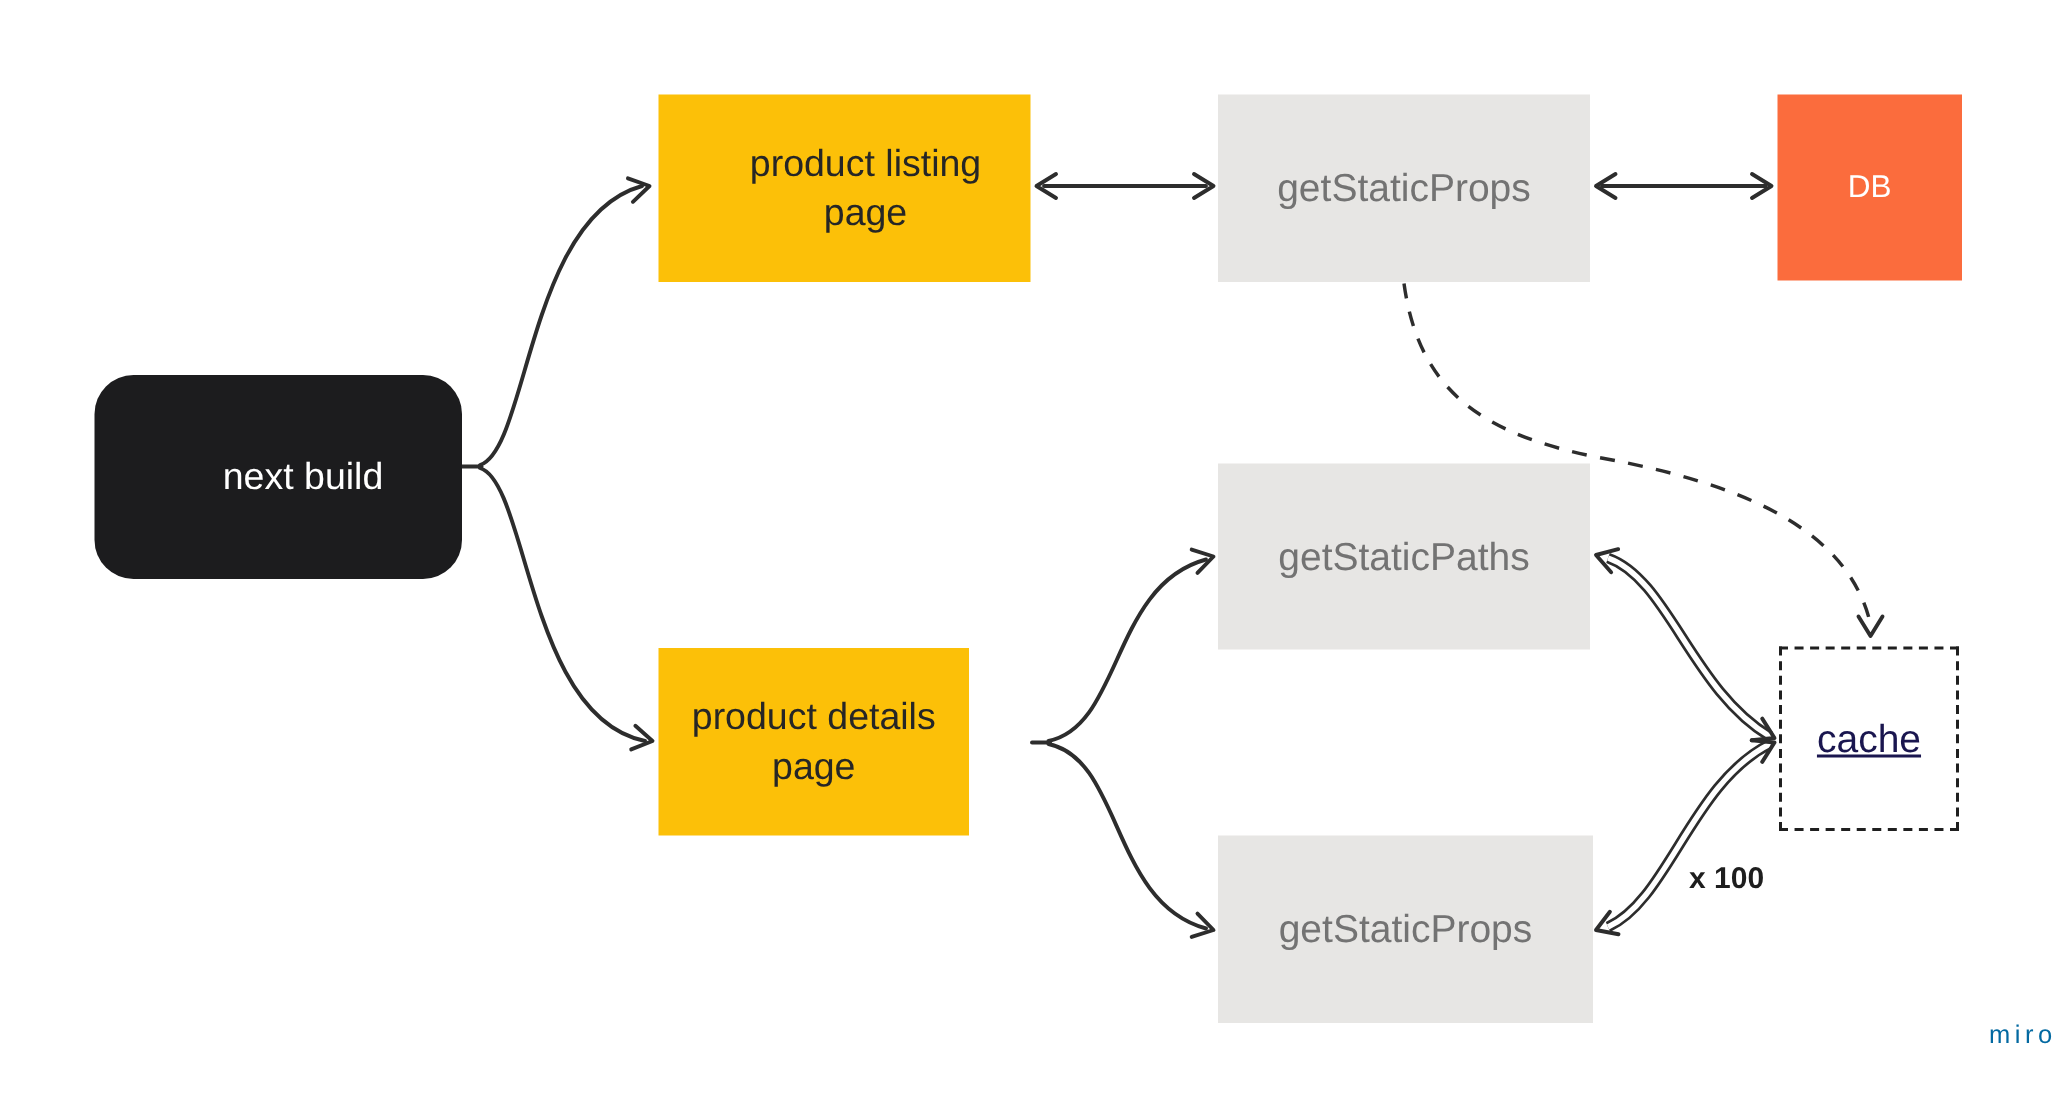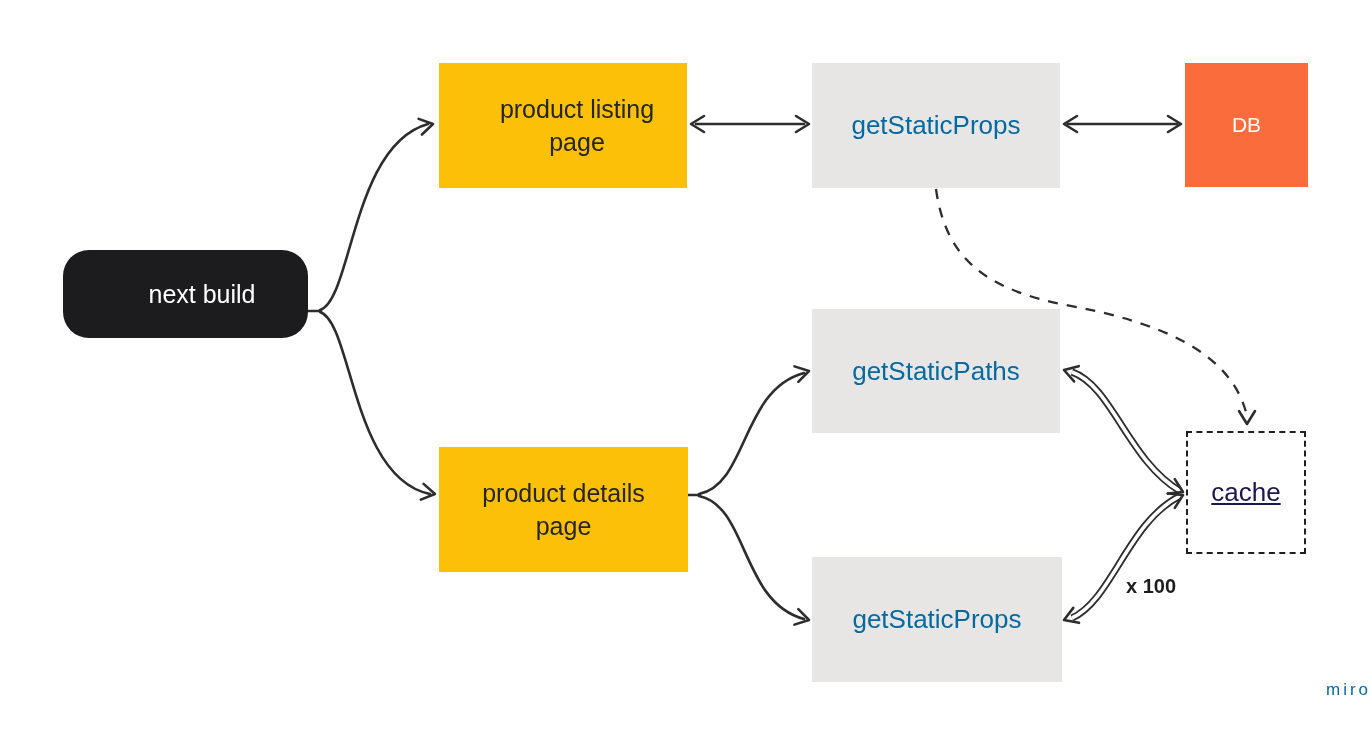--- a/index.html
+++ b/index.html
@@ -13,28 +13,28 @@
   .wire-double-outer{fill:none;stroke:#2d2d2d;stroke-width:7.2;stroke-linecap:butt;}
   .wire-double-inner{fill:none;stroke:#ffffff;stroke-width:3.6;stroke-linecap:butt;}
   .head{fill:none;stroke:#2d2d2d;stroke-width:2.6;stroke-linecap:round;stroke-linejoin:round;}
 
   .node{
     position:absolute;display:flex;align-items:center;justify-content:center;
     text-align:center;box-sizing:border-box;
   }
   .node span{display:inline-block;}
   .node-next{
-    left:63px;top:250px;width:245px;height:88px;background:#1c1c1e;border-radius:26px;
+    left:63px;top:250px;width:245px;height:136px;background:#1c1c1e;border-radius:26px;
     color:#ffffff;font-size:25px;padding-left:33px;
   }
   .node-yellow{background:#fcc008;color:#262626;font-size:25px;line-height:1.32;}
   .node-yellow span{max-width:190px;}
   .node-plp{left:439px;top:63px;width:248px;height:125px;padding-left:28px;}
-  .node-pdp{left:439px;top:432px;width:249px;height:125px;margin-top:15px;}
-  .node-gray{background:#e7e6e4;color:#0369a1;font-size:26px;}
+  .node-pdp{left:439px;top:432px;width:207px;height:125px;}
+  .node-gray{background:#e7e6e4;color:#737373;font-size:26px;}
   .node-gsp-top{left:812px;top:63px;width:248px;height:125px;}
   .node-gspaths{left:812px;top:309px;width:248px;height:124px;}
   .node-gsp-bottom{left:812px;top:557px;width:250px;height:125px;}
   .node-db{left:1185px;top:63px;width:123px;height:124px;background:#fb6c3d;color:#ffffff;font-size:21px;}
   .node-cache{
     left:1186px;top:431px;width:120px;height:123px;background:#ffffff;
     border:2.5px dashed #1f1f1f;color:#1a164f;font-size:26px;text-decoration:underline;
   }
   .label-x100{
     position:absolute;left:1126px;top:575px;font-size:20px;font-weight:bold;color:#1e1e1e;

